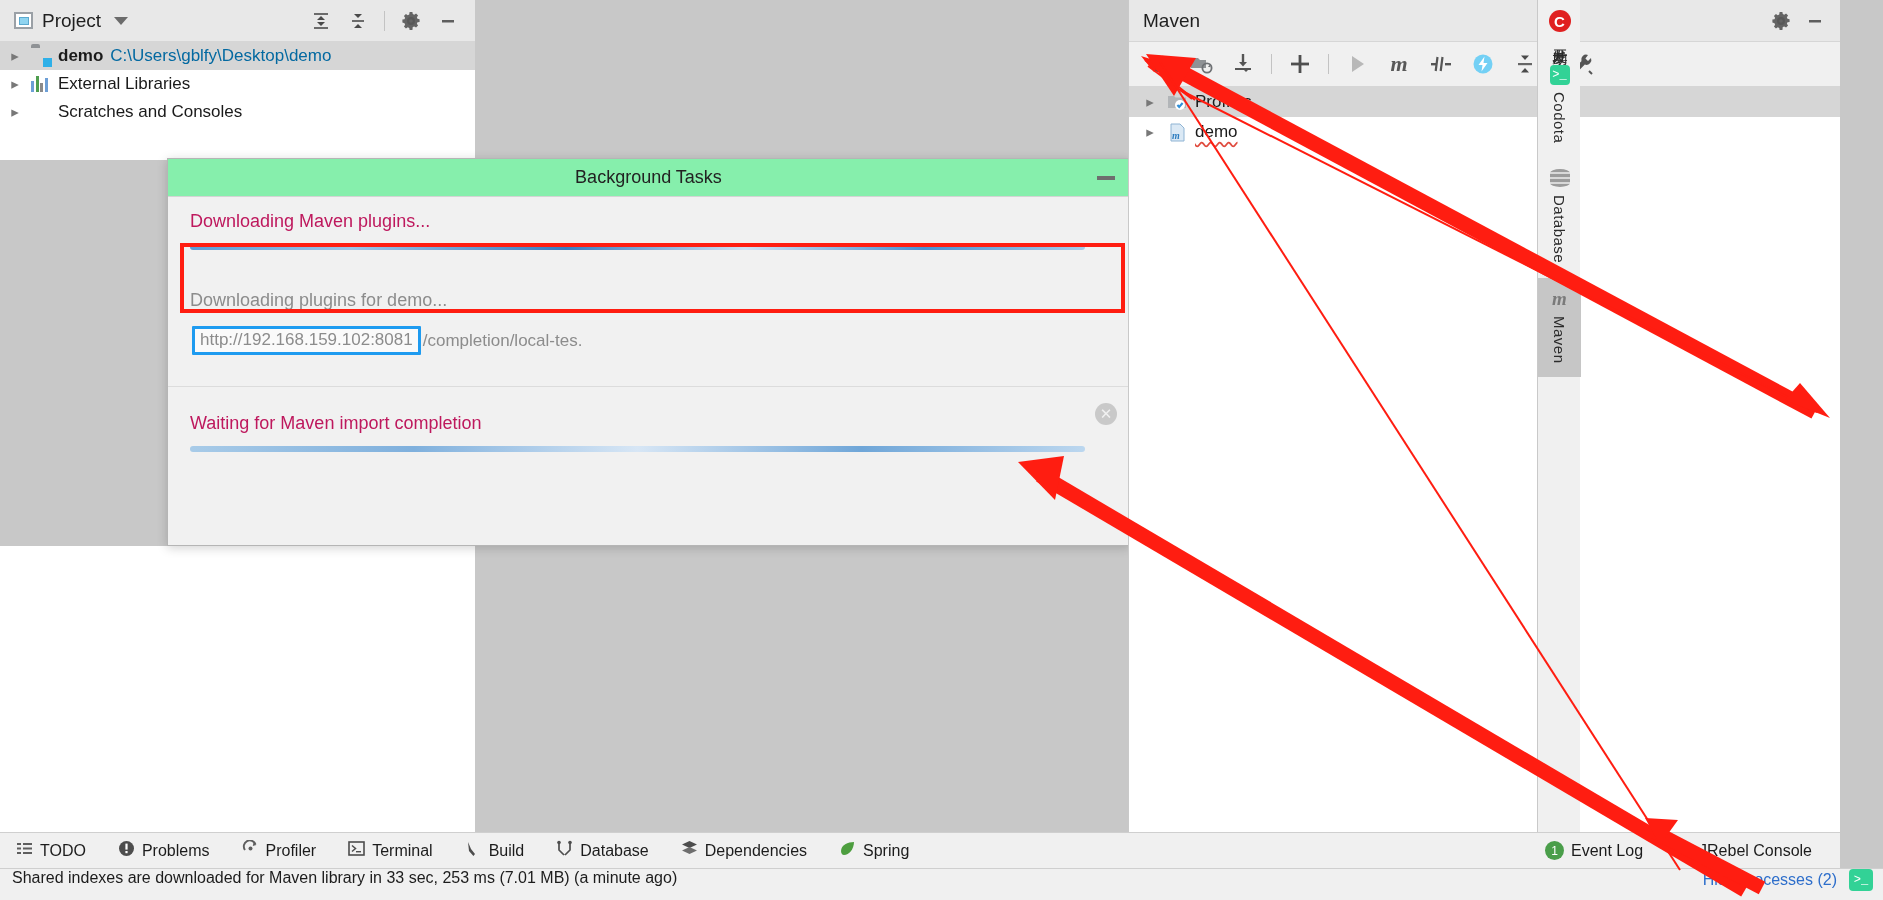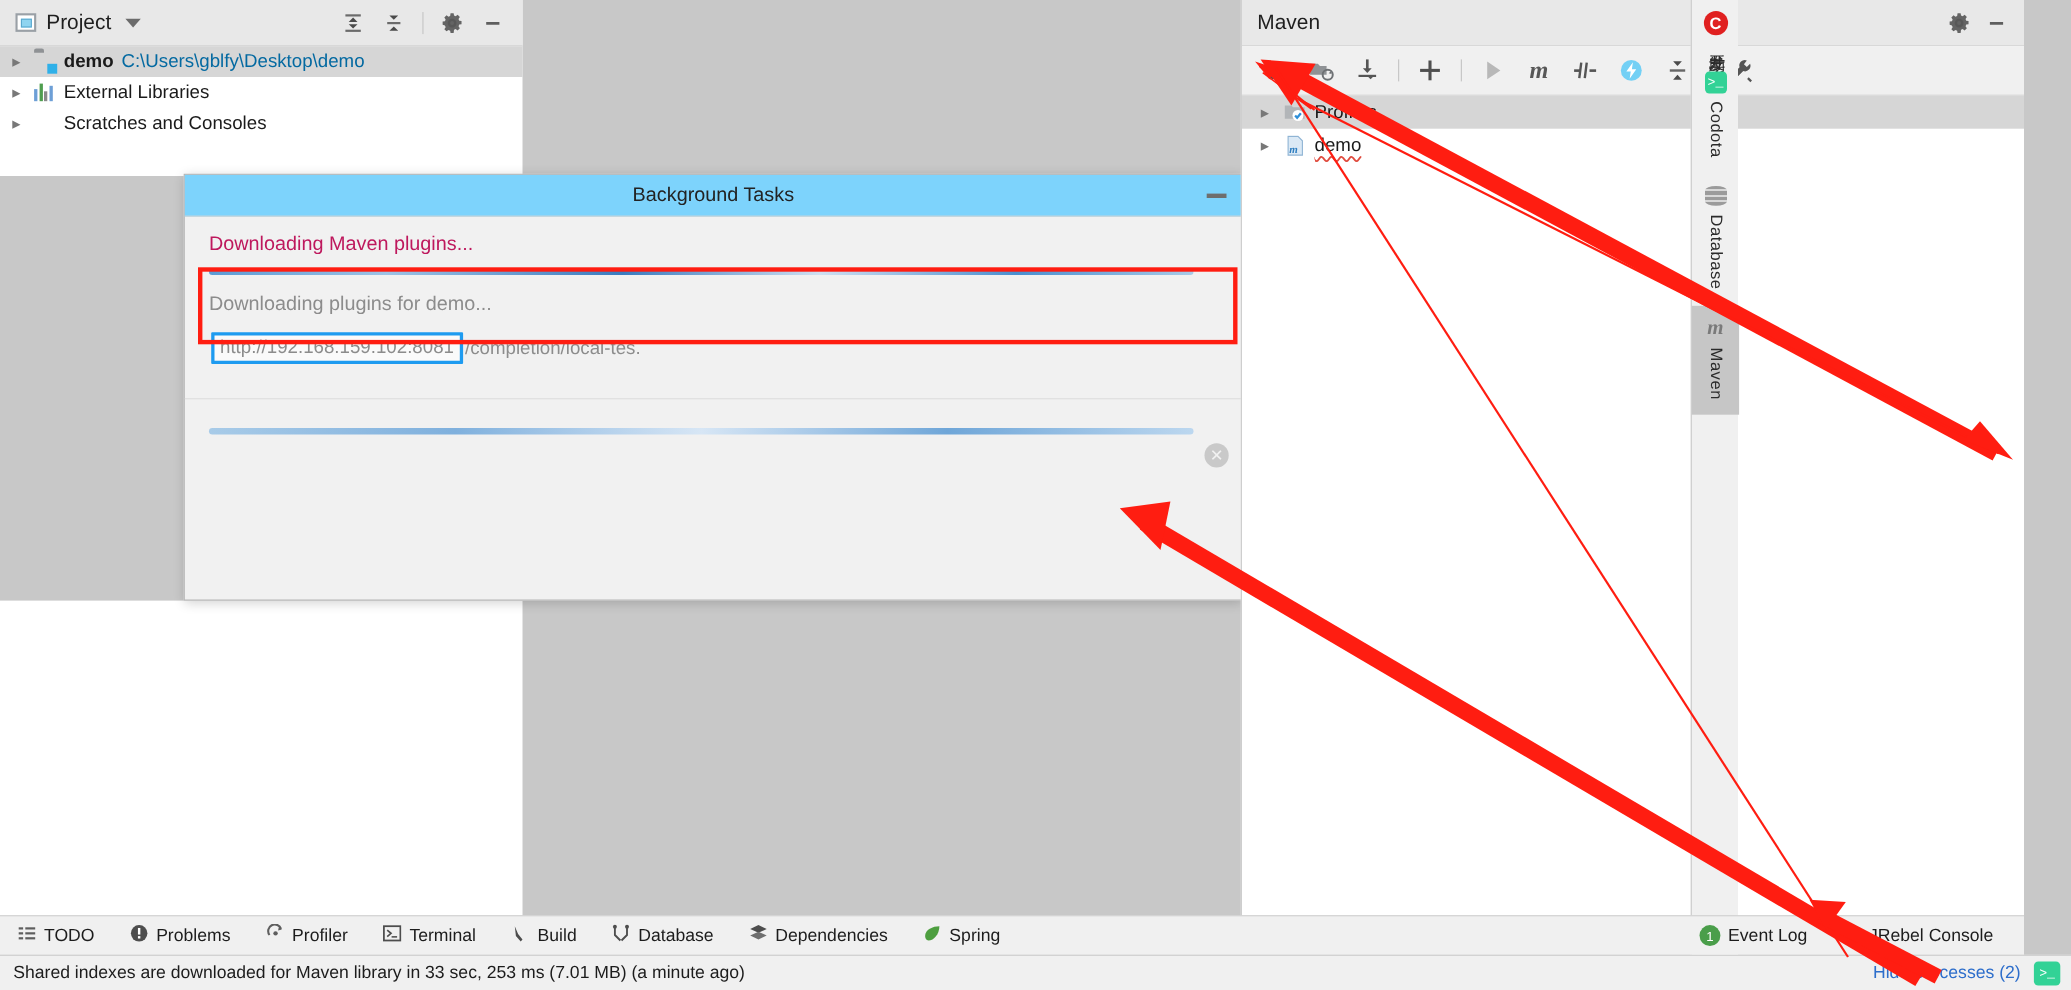--- a/index.html
+++ b/index.html
@@ -55,21 +55,21 @@
   .bold { font-weight: bold; }
   .muted-path { color:#0369a1; font-weight:normal; }
 
   
   .bg-tasks {
     position:absolute; left:167px; top:158px; width:963px; height:388px;
     background:#f1f1f1; border:1px solid #b5b5b5;
     box-shadow: 0 2px 10px rgba(0,0,0,.18);
   }
   .bg-head {
-    height:38px; background:#7dd3fc; border-bottom:1px solid #d4d4d4;
+    height:38px; background:#86efac; border-bottom:1px solid #d4d4d4;
     display:flex; align-items:center; justify-content:center; position:relative;
   }
   .bg-head-title { font-size:18px; color:#222; }
   .bg-min {
     position:absolute; right:14px; top:50%; transform:translateY(-50%);
     width:18px; height:4px; background:#6e6e6e;
   }
   .task { padding: 14px 22px 0 22px; }
   .task-label { font-size:18px; color:#be185d; margin-bottom:12px; }
   .task-label.sub { color:#8c8c8c; margin-bottom:2px; }
@@ -125,21 +125,21 @@
   
   .bottom-tools {
     position:absolute; left:0; bottom:32px; width:1840px; height:36px;
     background:#f0f0f0; border-top:1px solid #cfcfcf; display:flex; align-items:center; padding-left:0; gap:0;
   }
   .bt-item { display:flex; align-items:center; gap:7px; padding:0 16px; font-size:16px; color:#1c1c1c;}
   .bt-spacer{ flex:1; }
   .badge-green { width:19px;height:19px;border-radius:50%;background:#4a9e4a;color:#fff;font-size:12px;display:flex;align-items:center;justify-content:center;}
   .status-bar {
     position:absolute; left:0; bottom:0; width:1883px; height:32px;
-    background:#f0f0f0; border-top:1px solid #cfcfcf; display:flex; align-items:center; padding:0 10px 0 12px;
+    background:#f0f0f0; border-top:1px solid #cfcfcf; display:flex; align-items:flex-start; padding:0 10px 0 12px;
     font-size:16px; color:#1c1c1c;
   }
   .sb-right { margin-left:auto; display:flex; align-items:center; gap:12px; }
   .link-blue { color:#2d6ecb; }
   .term-badge { width:24px;height:22px;border-radius:4px;background:#32d296;color:#fff;font-size:12px;display:flex;align-items:center;justify-content:center;font-family:"Liberation Mono",monospace;}
 
   
   .anno { position:absolute; left:0; top:0; width:1883px; height:900px; pointer-events:none; }
 </style>
 </head>
@@ -222,29 +222,30 @@
     <div class="bg-head">
       <span class="bg-head-title">Background Tasks</span>
       <span class="bg-min"></span>
     </div>
 
     <div class="task">
       <div class="task-label">Downloading Maven plugins...</div>
       <div class="pbar"></div>
     </div>
 
-    <div class="task" style="padding-top:16px">
+    <div class="task" style="padding-top:40px">
       <div class="task-label sub">Downloading plugins for demo...</div>
       <div class="task-detail">
         <span class="url-box">http://192.168.159.102:8081</span>
         <span>/completion/local-tes.</span>
       </div>
     </div>
 
     <div class="task" style="padding-top:26px;border-top:1px solid #dcdcdc;margin-top:18px;">
+      <div class="task-label">Waiting for Maven import completion</div>
       <div class="pbar soft"></div>
     </div>
 
     <span class="cancel-x">✕</span>
   </div>
   <div class="red-outline"></div>
 
   <div class="maven-panel">
     <div class="mv-head">
       <span class="mv-title">Maven</span>

